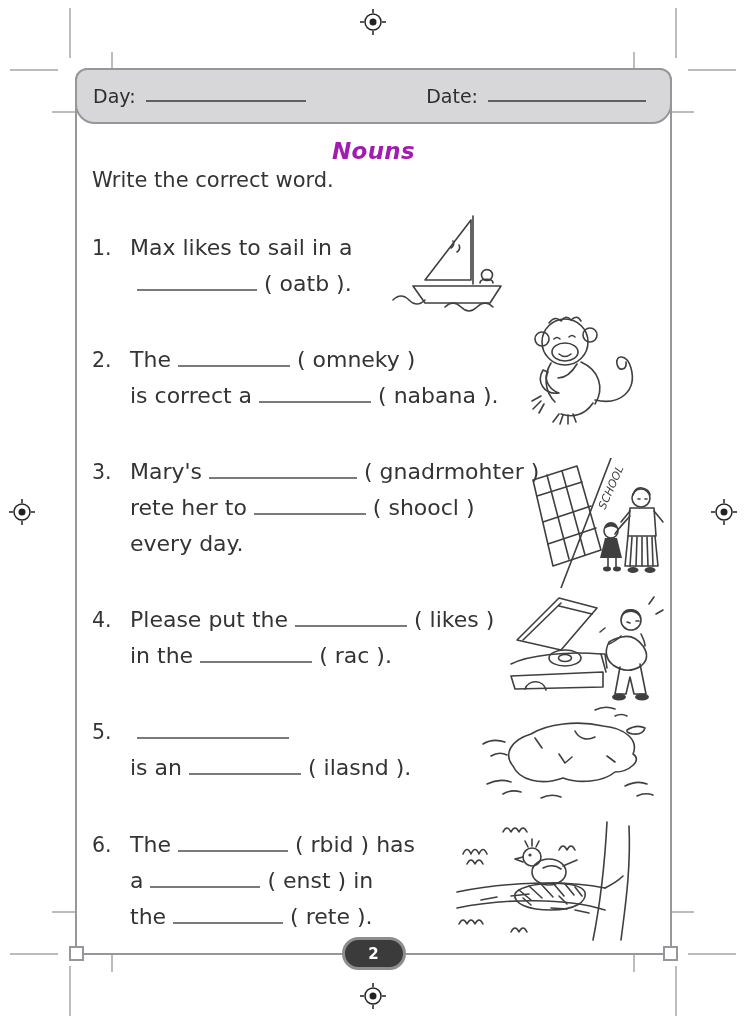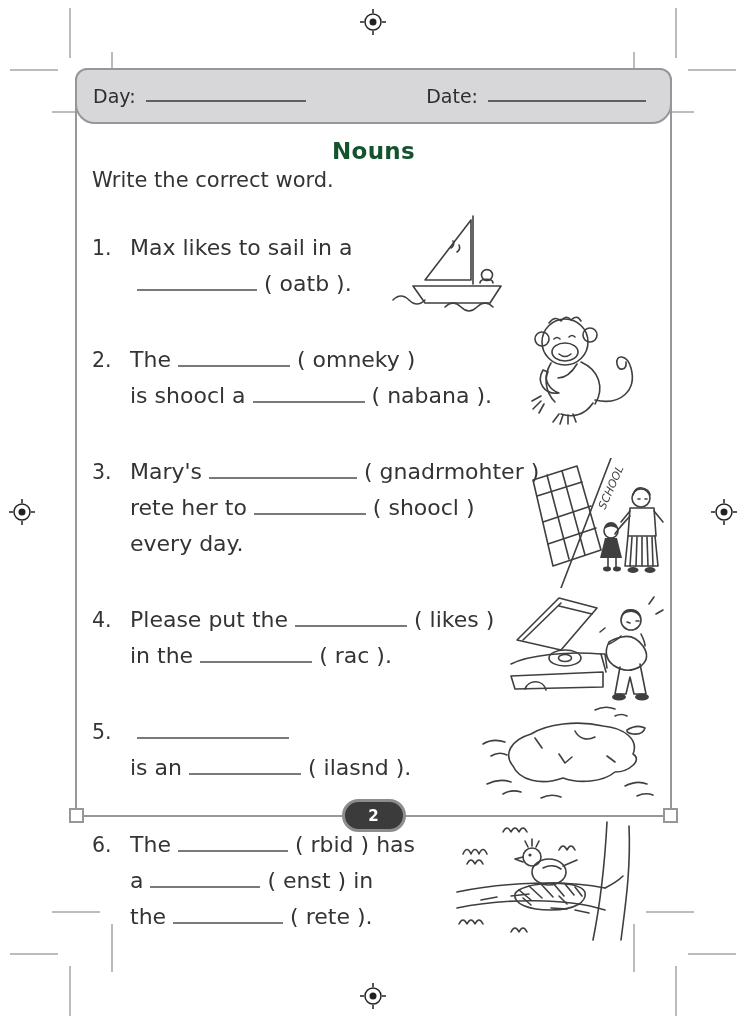--- a/index.html
+++ b/index.html
@@ -5,21 +5,21 @@
   html,body{margin:0;padding:0;}
   body{
     width:746px;height:1024px;position:relative;background:#ffffff;
     font-family:"DejaVu Sans","Liberation Sans",sans-serif;color:#343434;
     overflow:hidden;
   }
   .marks-svg{position:absolute;left:0;top:0;pointer-events:none;}
 
   
   .sheet{
-    position:absolute;left:75px;top:68px;width:597px;height:749px;
+    position:absolute;left:75px;top:68px;width:597px;height:887px;
     border:2px solid #97979b;border-radius:14px 14px 2px 2px;
     box-sizing:border-box;background:#fff;
   }
   .corner-sq{
     position:absolute;width:11px;height:11px;background:#fff;
     border:2px solid #97979b;bottom:-8px;
   }
   .corner-sq.left{left:-8px;}
   .corner-sq.right{right:-8px;}
 
@@ -33,21 +33,21 @@
   }
   .hblank{
     display:inline-block;width:160px;height:2px;background:#5f5f5f;
     margin:10px 4px 0 10px;align-self:center;
   }
   .hspacer{flex:1;}
 
   
   .ws-title{
     position:absolute;top:68px;left:0;width:100%;text-align:center;
-    font-size:23px;font-weight:bold;color:#14532d;letter-spacing:.3px;
+    font-size:23px;font-weight:bold;color:#a21caf;letter-spacing:.3px;font-style:italic;
   }
   .ws-instruction{position:absolute;top:98px;left:15px;font-size:21px;}
 
   
   .ex{position:absolute;left:15px;display:flex;}
   .ex-num{width:38px;font-size:20.5px;line-height:36px;flex:0 0 38px;}
   .ex-lines{font-size:22px;}
   .ex-line{line-height:36px;white-space:nowrap;}
   .blank{
     display:inline-block;height:18px;border-bottom:2px solid #7a7a7a;
@@ -123,21 +123,21 @@
     <div class="ex-lines">
         <div class="ex-line"><span class="txt">Max likes to sail in a</span></div>
         <div class="ex-line"><span class="blank" style="width: 120px;"></span><span class="txt">( oatb ).</span></div>
       </div>
   </div>
 
   <div class="ex" style="top:272px">
     <div class="ex-num">2.</div>
     <div class="ex-lines">
         <div class="ex-line"><span class="txt">The</span><span class="blank" style="width: 112px;"></span><span class="txt">( omneky )</span></div>
-        <div class="ex-line"><span class="txt">is shoocl a</span><span class="blank" style="width: 112px;"></span><span class="txt">( nabana ).</span></div>
+        <div class="ex-line"><span class="txt">is correct a</span><span class="blank" style="width: 112px;"></span><span class="txt">( nabana ).</span></div>
       </div>
   </div>
 
   <div class="ex" style="top:384px">
     <div class="ex-num">3.</div>
     <div class="ex-lines">
         <div class="ex-line"><span class="txt">Mary's</span><span class="blank" style="width: 148px;"></span><span class="txt">( gnadrmohter )</span></div>
         <div class="ex-line"><span class="txt">rete her to</span><span class="blank" style="width: 112px;"></span><span class="txt">( shoocl )</span></div>
         <div class="ex-line"><span class="txt">every day.</span></div>
       </div>

